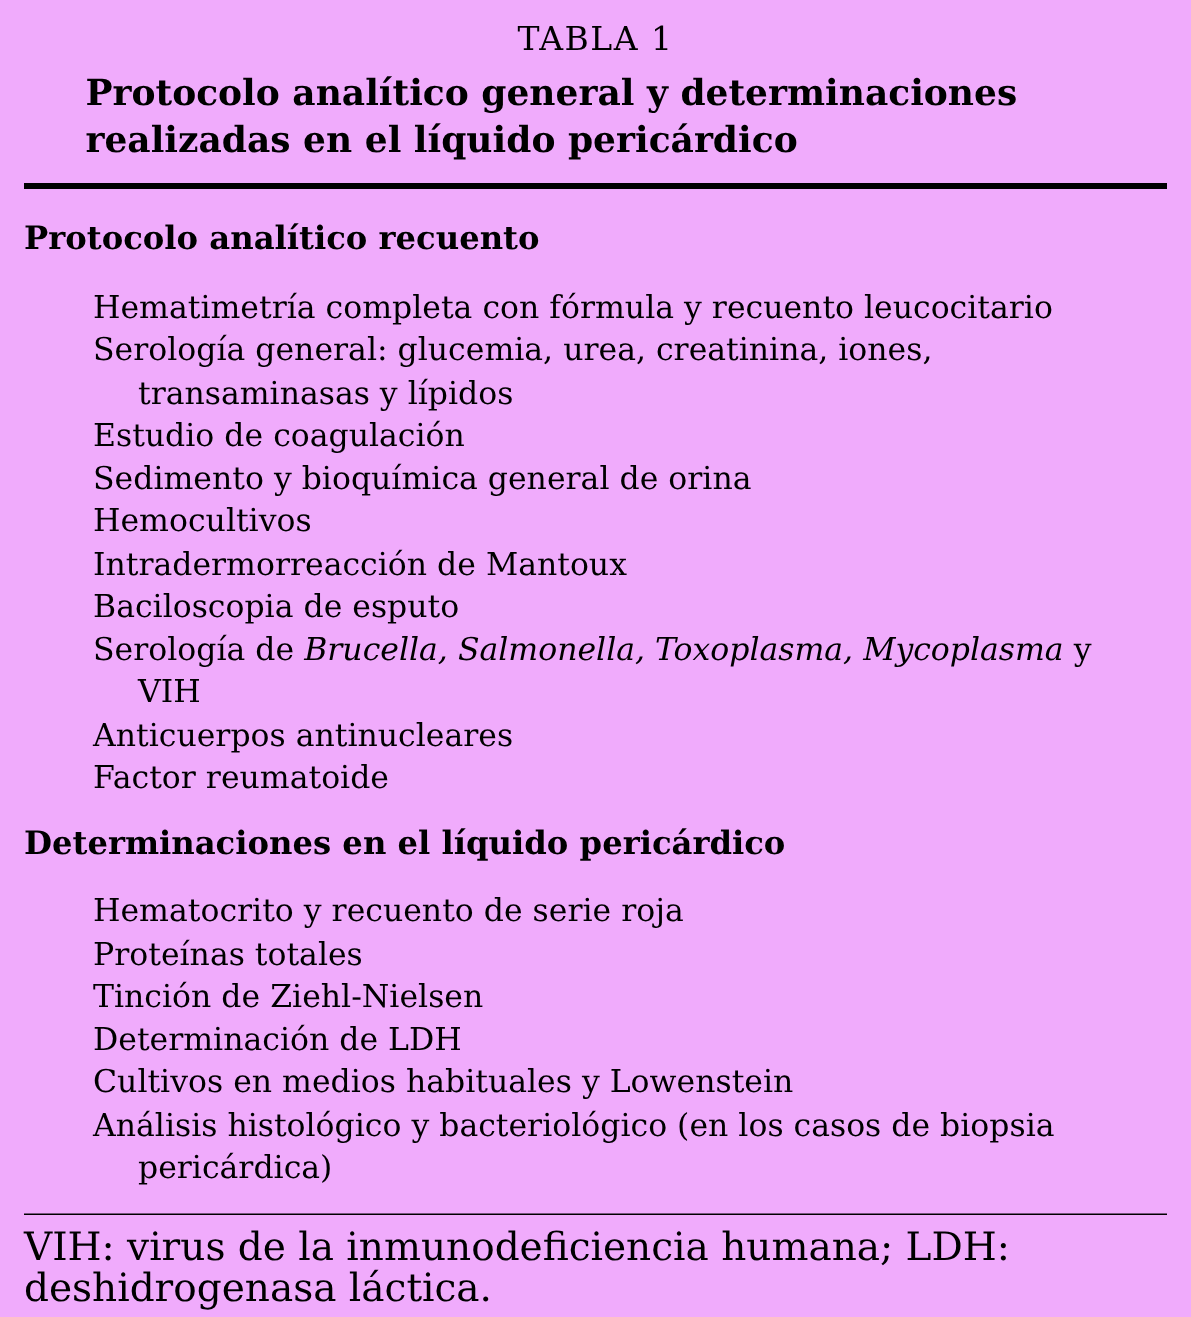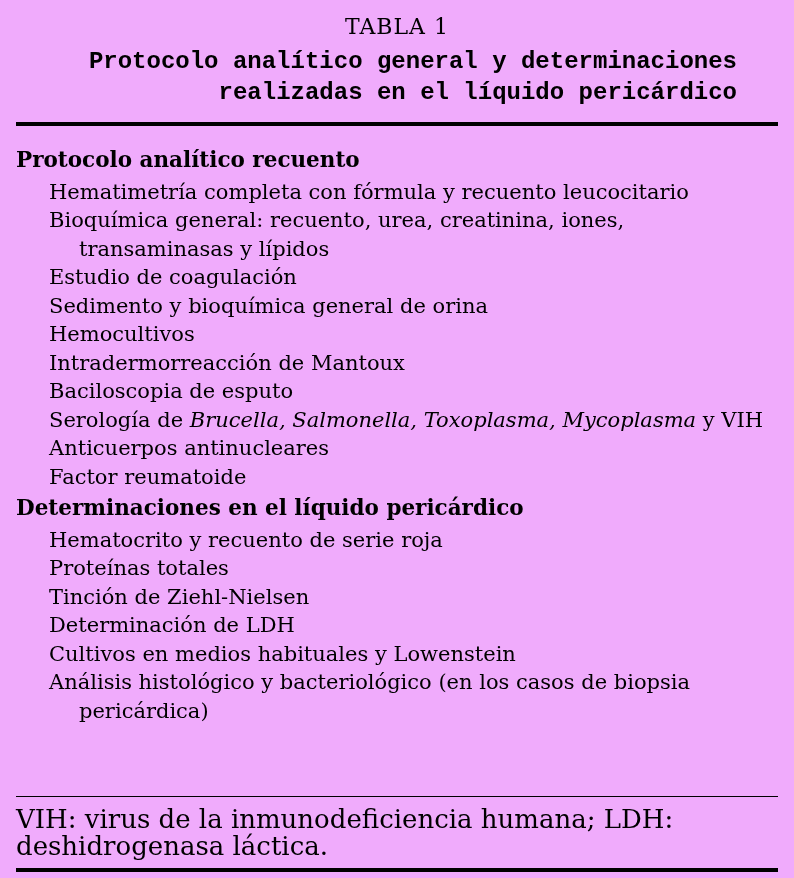--- a/index.html
+++ b/index.html
@@ -19,27 +19,26 @@
     background: #f0abfc;
   }
   .table-label {
     text-align: center;
     font-size: 22px;
     line-height: 30px;
     letter-spacing: 1px;
     margin-top: 4px;
   }
   .table-title {
-    text-align: right;
+    text-align: left;
     font-size: 24px;
     font-weight: bold;
     line-height: 31px;
     max-width: 680px;
     margin: 4px auto 14px auto;
-    font-family: Liberation Mono, monospace;
   }
   .rule {
     width: 100%;
     flex: 0 0 auto;
   }
   .rule.thick {
     height: 4px;
     background: #000000;
   }
   .rule.thin {
@@ -49,21 +48,21 @@
   .table-body {
     margin-top: 20px;
   }
   .section-heading {
     font-weight: bold;
     font-size: 21.5px;
     line-height: 28.5px;
   }
   ul.items {
     list-style: none;
-    margin: 3px;
+    margin: 16px;
     padding: 0;
   }
   .item {
     font-size: 21px;
     line-height: 28.5px;
     padding-left: 60px;
     text-indent: -30px;
   }
   .it {
     font-style: italic;
@@ -87,21 +86,21 @@
   <div class="table-title">Protocolo analítico general y determinaciones realizadas en el líquido pericárdico</div>
 
   <div class="rule thick"></div>
 
   <div class="table-body">
 
     <div class="section">
       <div class="section-heading">Protocolo analítico recuento</div>
       <ul class="items">
         <li class="item">Hematimetría completa con fórmula y recuento leucocitario</li>
-        <li class="item">Bioquímica general: recuento, urea, creatinina, iones, transaminasas y lípidos</li>
+        <li class="item">Serología general: glucemia, urea, creatinina, iones, transaminasas y lípidos</li>
         <li class="item">Estudio de coagulación</li>
         <li class="item">Sedimento y bioquímica general de orina</li>
         <li class="item">Hemocultivos</li>
         <li class="item">Intradermorreacción de Mantoux</li>
         <li class="item">Baciloscopia de esputo</li>
         <li class="item"><span>Serología de </span><span class="it">Brucella, Salmonella, Toxoplasma, Mycoplasma</span><span> y VIH</span></li>
         <li class="item">Anticuerpos antinucleares</li>
         <li class="item">Factor reumatoide</li>
       </ul>
     </div>

